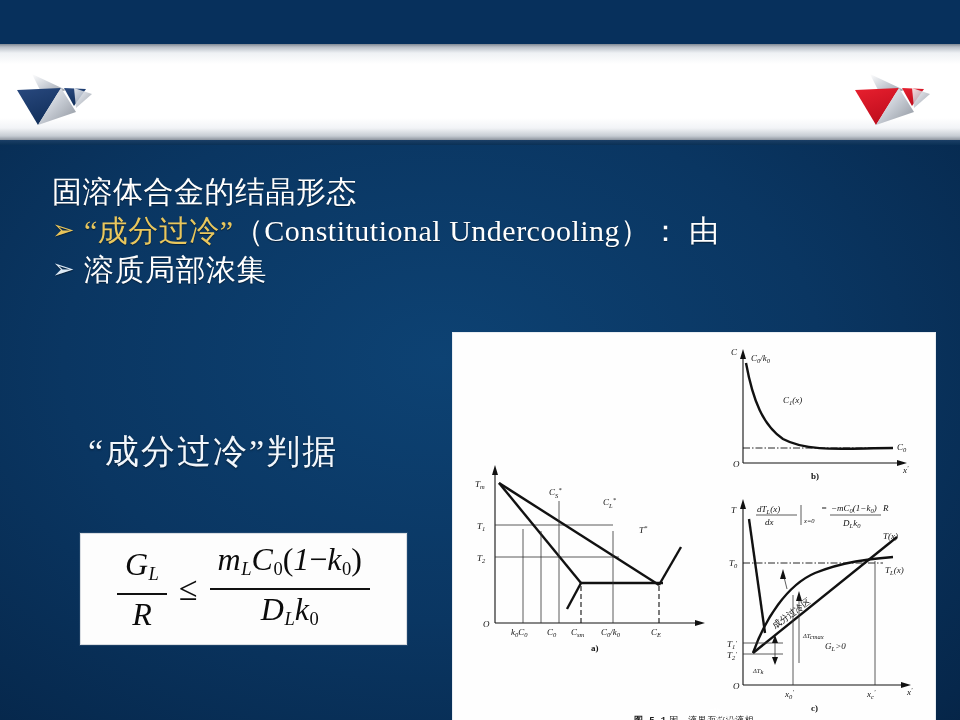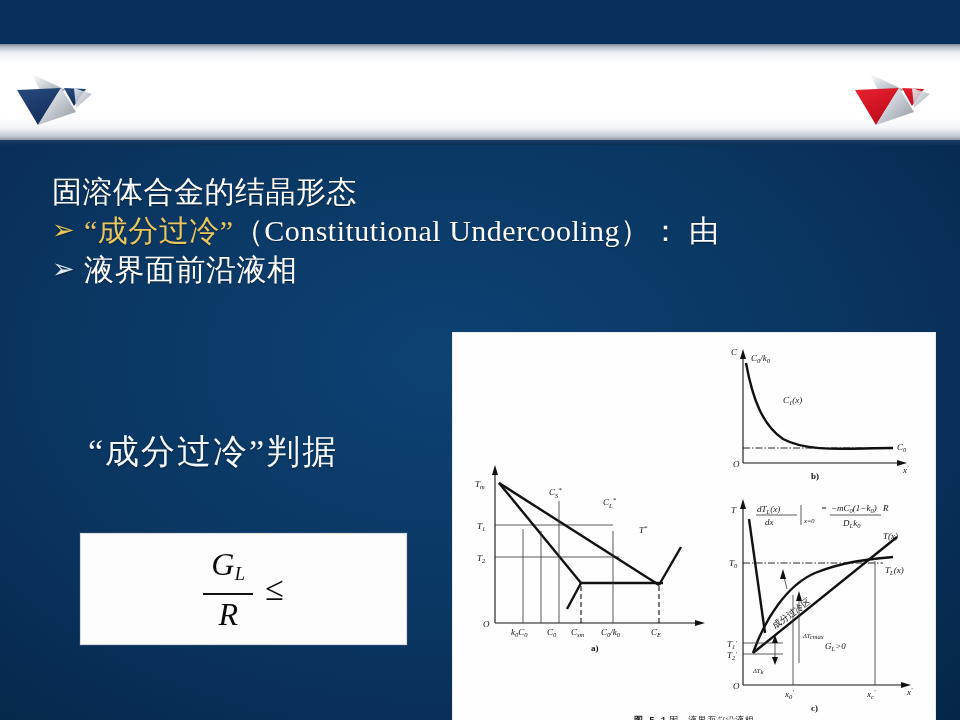--- a/index.html
+++ b/index.html
@@ -236,33 +236,38 @@
     <div class="line">固溶体合金的结晶形态</div>
 
     <div class="line bullet-line">
       <span class="arrow gold">➢</span>
       <span><span class="gold-text">“成分过冷”</span><span>（Constitutional Undercooling）：  由</span></span>
     </div>
 
 
     <div class="line bullet-line">
       <span class="arrow white">➢</span>
-      <span>液界面前沿液相</span>
+      <span>溶质局部浓集</span>
     </div>
   </div>
 
   <div class="criterion">“成分过冷”判据</div>
 
   <div class="formula-box">
     <span class="frac">
       <span class="num">G<sub class="mi">L</sub></span>
       <span class="bar"></span>
       <span class="den">R</span>
     </span>
     <span class="rel">≤</span>
+    <span class="frac">
+      <span class="num">m<sub class="mi">L</sub>C<sub class="mn">0</sub><span class="upr">(</span>1<span class="upr">−</span>k<sub class="mn">0</sub><span class="upr">)</span></span>
+      <span class="bar"></span>
+      <span class="den">D<sub class="mi">L</sub>k<sub class="mn">0</sub></span>
+    </span>
   </div>
 
   <div class="figure-panel">
     <svg class="fig-svg" width="482" height="400" viewBox="0 0 482 400">
       <style>
         .ax { stroke:#111; stroke-width:1.1; fill:none; }
         .thick { stroke:#111; stroke-width:2.4; fill:none; }
         .thin { stroke:#333; stroke-width:0.8; fill:none; }
         .dash { stroke:#111; stroke-width:1.1; fill:none; stroke-dasharray:5 3; }
         .dashdot { stroke:#111; stroke-width:0.9; fill:none; stroke-dasharray:7 2 1.5 2; }

